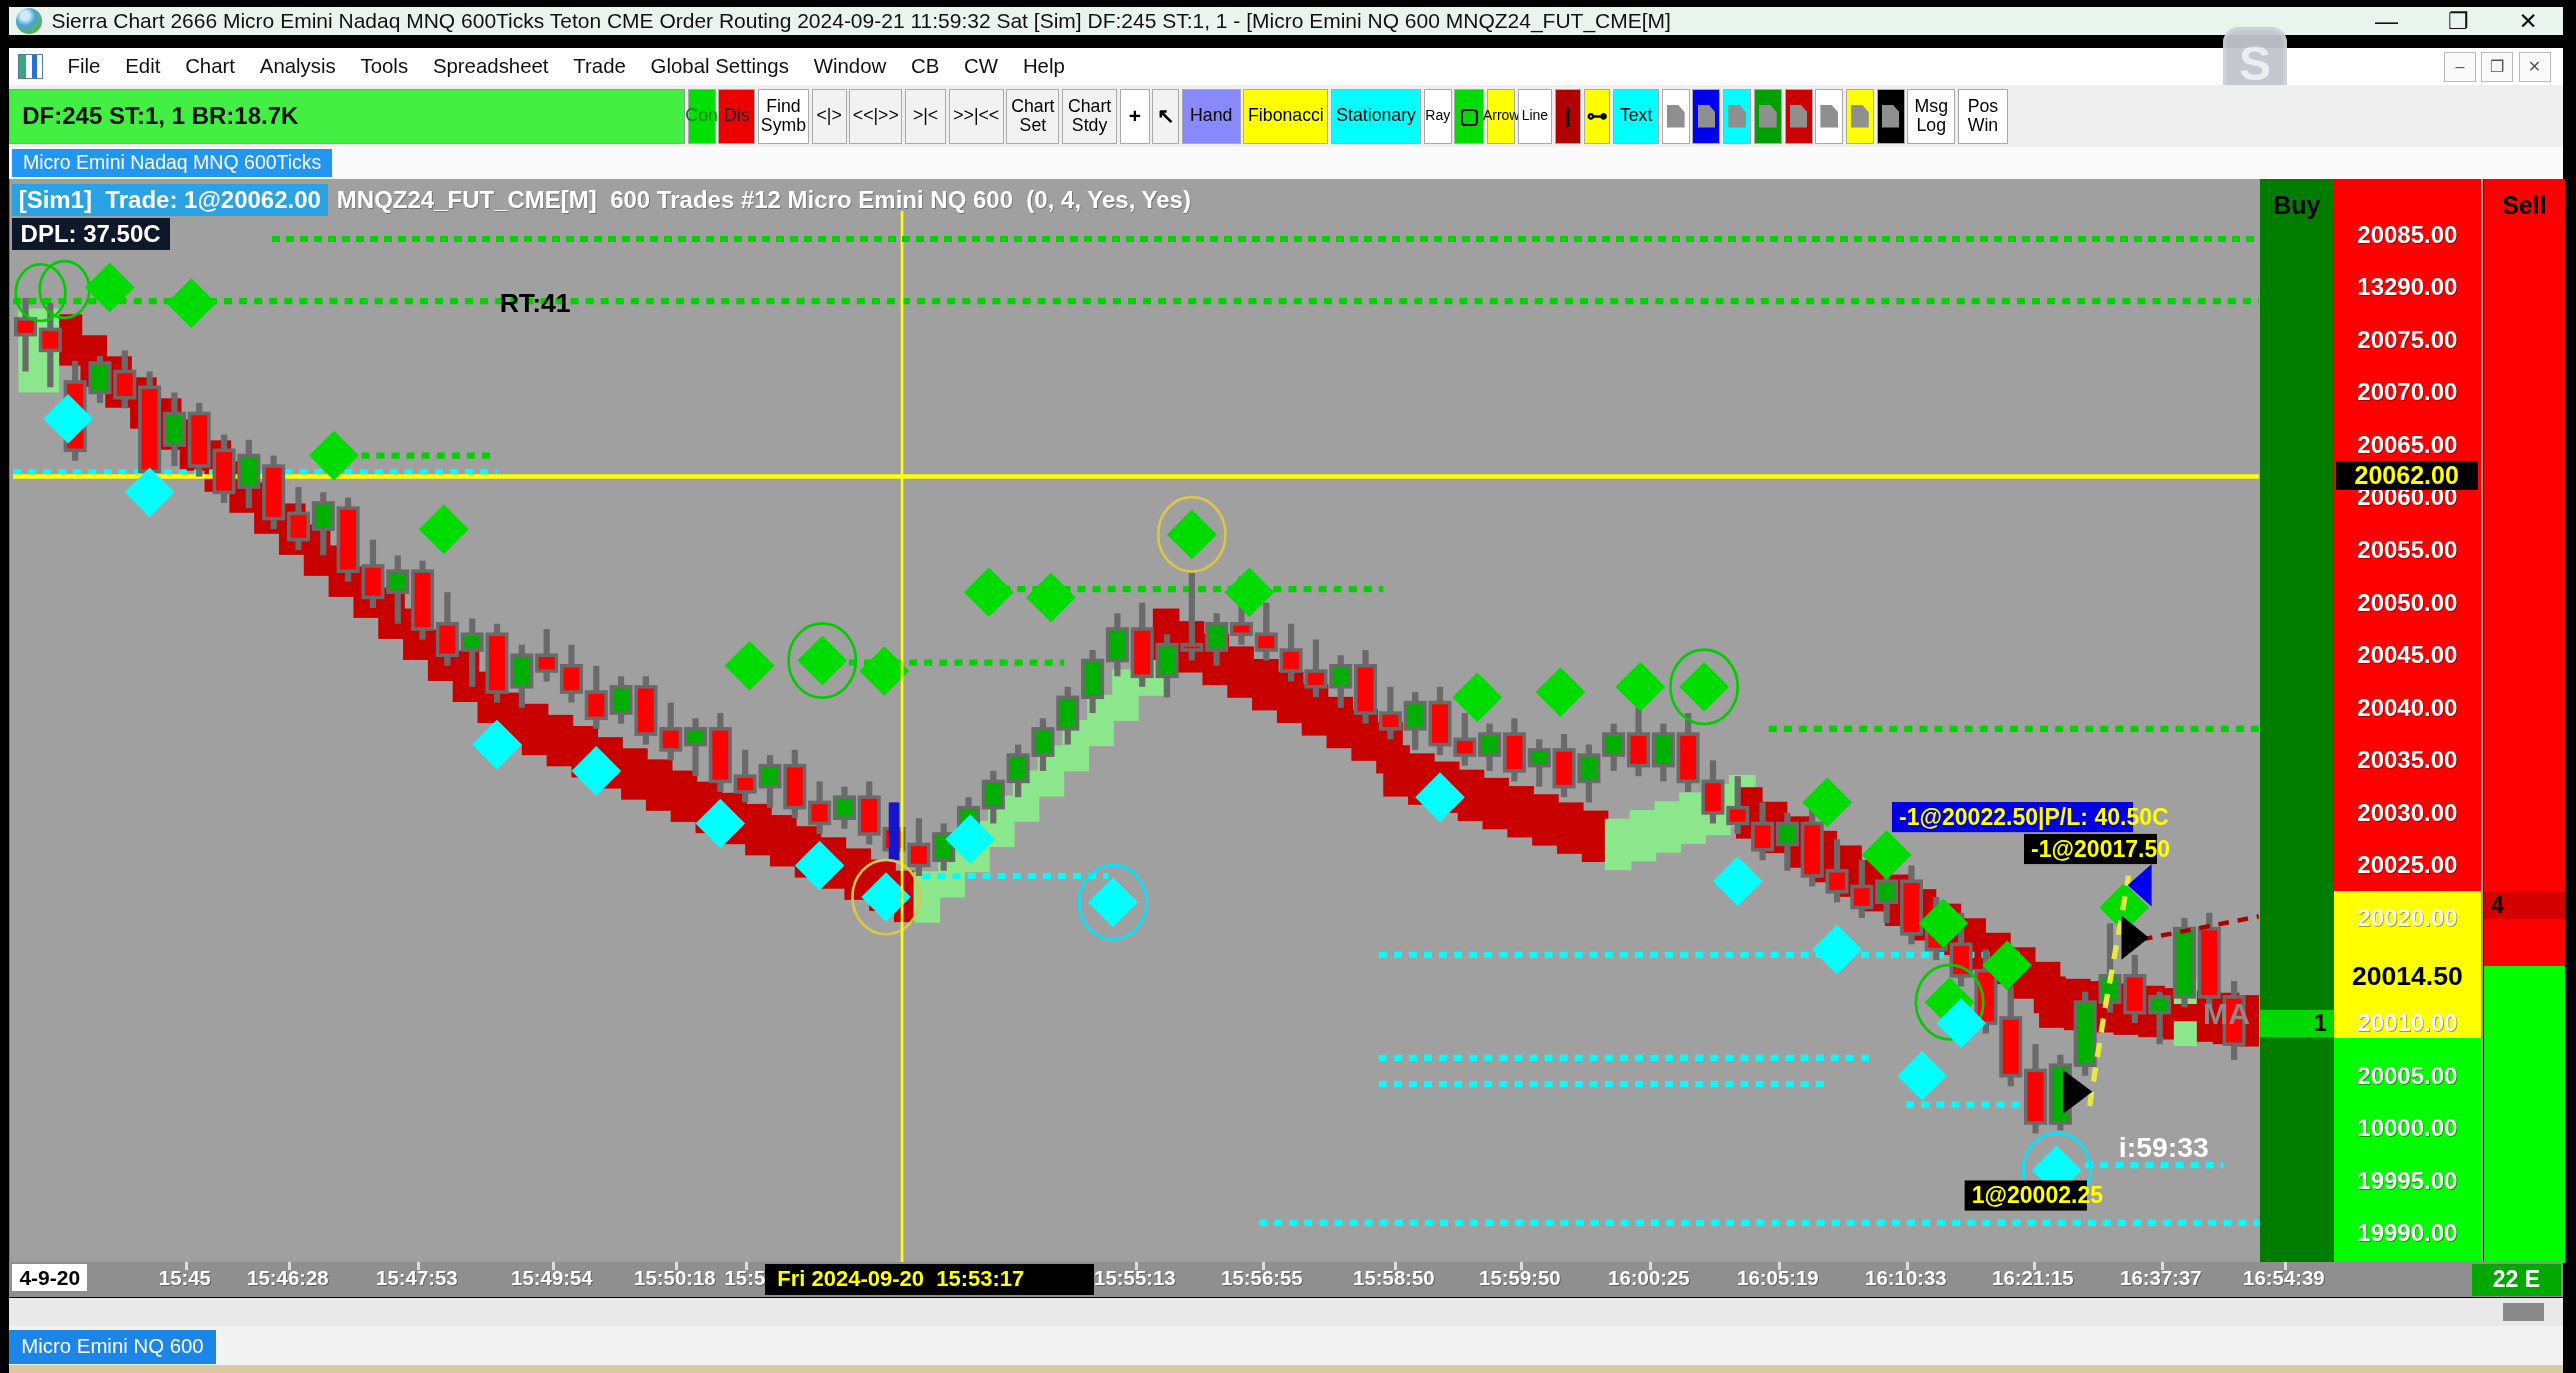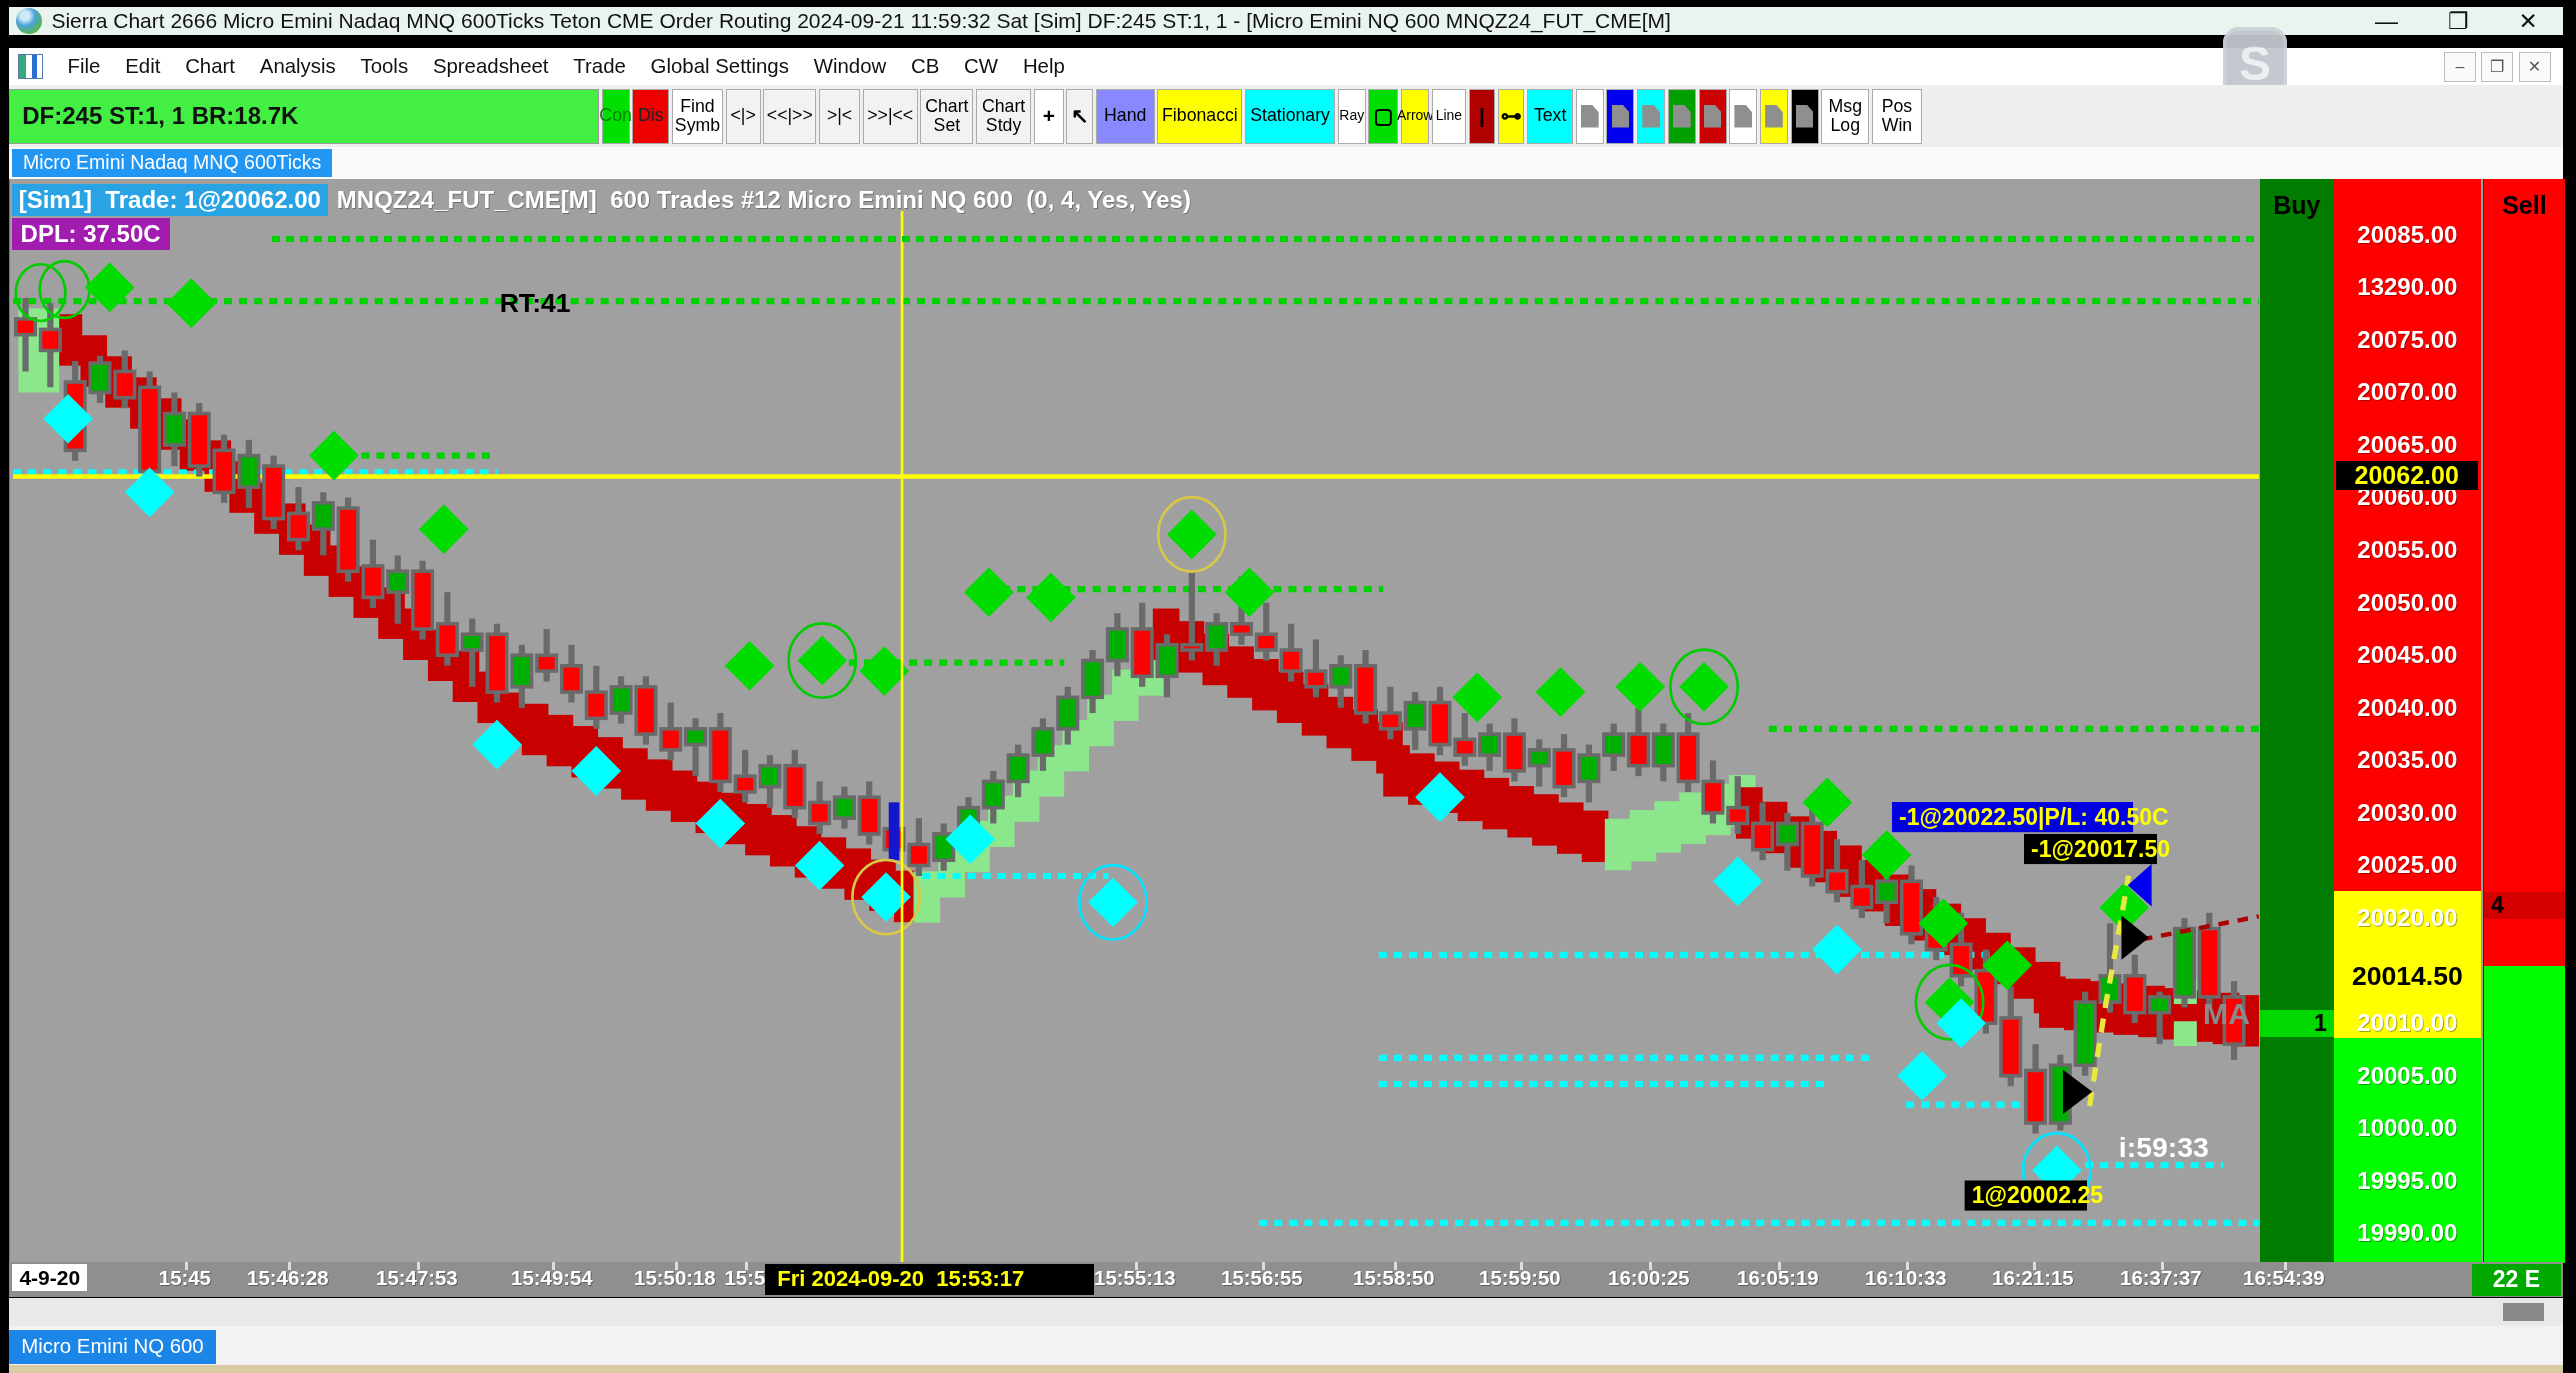--- a/index.html
+++ b/index.html
@@ -18,39 +18,39 @@
      linear-gradient(90deg,#3a7 0 30%,#fff 30% 55%,#2c6fd4 55% 80%,#fff 80%);}
   .menu-item{font-size:20.4px;color:#111;margin:0 12.4px;white-space:nowrap;}
   #mdi{margin-left:auto;display:flex;gap:5.3px;padding-right:12.4px;}
   .mdi-btn{width:30px;height:28px;border:0.9px solid #bbb;background:#fafafa;color:#555;
            font-size:16px;display:flex;align-items:center;justify-content:center;}
   #slogo{position:absolute;left:2223px;top:26.6px;width:64px;height:74px;border-radius:16px;
          background:#c2c6cd;box-shadow:inset 0 0 0 3.5px #cdd1d8;display:flex;align-items:center;
          justify-content:center;color:#eceef2;font-size:48px;font-weight:bold;opacity:.95;}
   
   #toolbar{top:85px;height:62px;background:#efefef;display:flex;align-items:center;}
-  #tb-status{height:55px;width:590px;background:#44ef44;border:0.9px solid #999;display:flex;
+  #tb-status{height:55px;width:676px;background:#44ef44;border:0.9px solid #999;display:flex;
              align-items:center;font-size:24px;font-weight:bold;color:#111;padding-left:12.4px;box-sizing:border-box;}
   .tb-btn{height:55px;margin-left:2.7px;border:0.9px solid #aaa;display:flex;align-items:center;justify-content:center;
           font-size:17.7px;color:#000;text-align:center;white-space:pre-line;line-height:1.1;box-sizing:border-box;}
   .tb-btn.small{font-size:14px;}
   .tb-glyph{font-size:21px;font-weight:bold;}
   .page{width:17.7px;height:23px;background:#8f8f8f;clip-path:polygon(0 0,62% 0,100% 34%,100% 100%,0 100%);}
   
   #tabbar{top:147px;height:32px;background:#fafafa;}
   #chart-tab{position:absolute;left:3.5px;top:1.8px;height:28px;background:#2196f3;color:#fff;
              font-size:19.5px;display:flex;align-items:center;padding:0 10.6px;}
   
   #chartregion{top:179px;height:1083px;background:#a0a0a0;border-left:1.8px solid #777;}
   #plot{position:absolute;left:3.5px;top:0;}
   #infoline1{position:absolute;left:1.8px;top:5.3px;display:flex;font-size:24px;font-weight:bold;color:#fff;white-space:pre;}
   #info-trade{background:#29a3e3;padding:1.8px 7px;}
   #info-rest{padding:1.8px 8.9px;text-shadow:0.9px 0.9px 0 rgba(0,0,0,.3);}
   #infoline2{position:absolute;left:1.8px;top:39px;font-size:24px;font-weight:bold;color:#fff;}
-  #info-dpl{background:#a21caf;padding:1.8px 8.9px;display:inline-block;}
+  #info-dpl{background:#0f172a;padding:1.8px 8.9px;display:inline-block;}
   #dotline-top{position:absolute;top:57px;height:6.2px;
      background:repeating-linear-gradient(90deg,#00d200 0 8px,rgba(0,0,0,0) 8px 14px);}
   
   #dom{position:absolute;left:2250px;top:0;width:304px;height:1083px;}
   #dom .col{position:absolute;top:0;height:1083px;}
   #buycol{left:0;width:74px;background:#007d00;}
   #pricecol{left:74px;width:147px;}
   #sellcol{left:223px;width:81px;border-left:1.8px solid #a00000;}
   .zone{position:absolute;left:0;width:100%;}
   .dom-header{position:absolute;top:12.4px;width:100%;text-align:center;font-size:25px;font-weight:bold;color:#000;}

